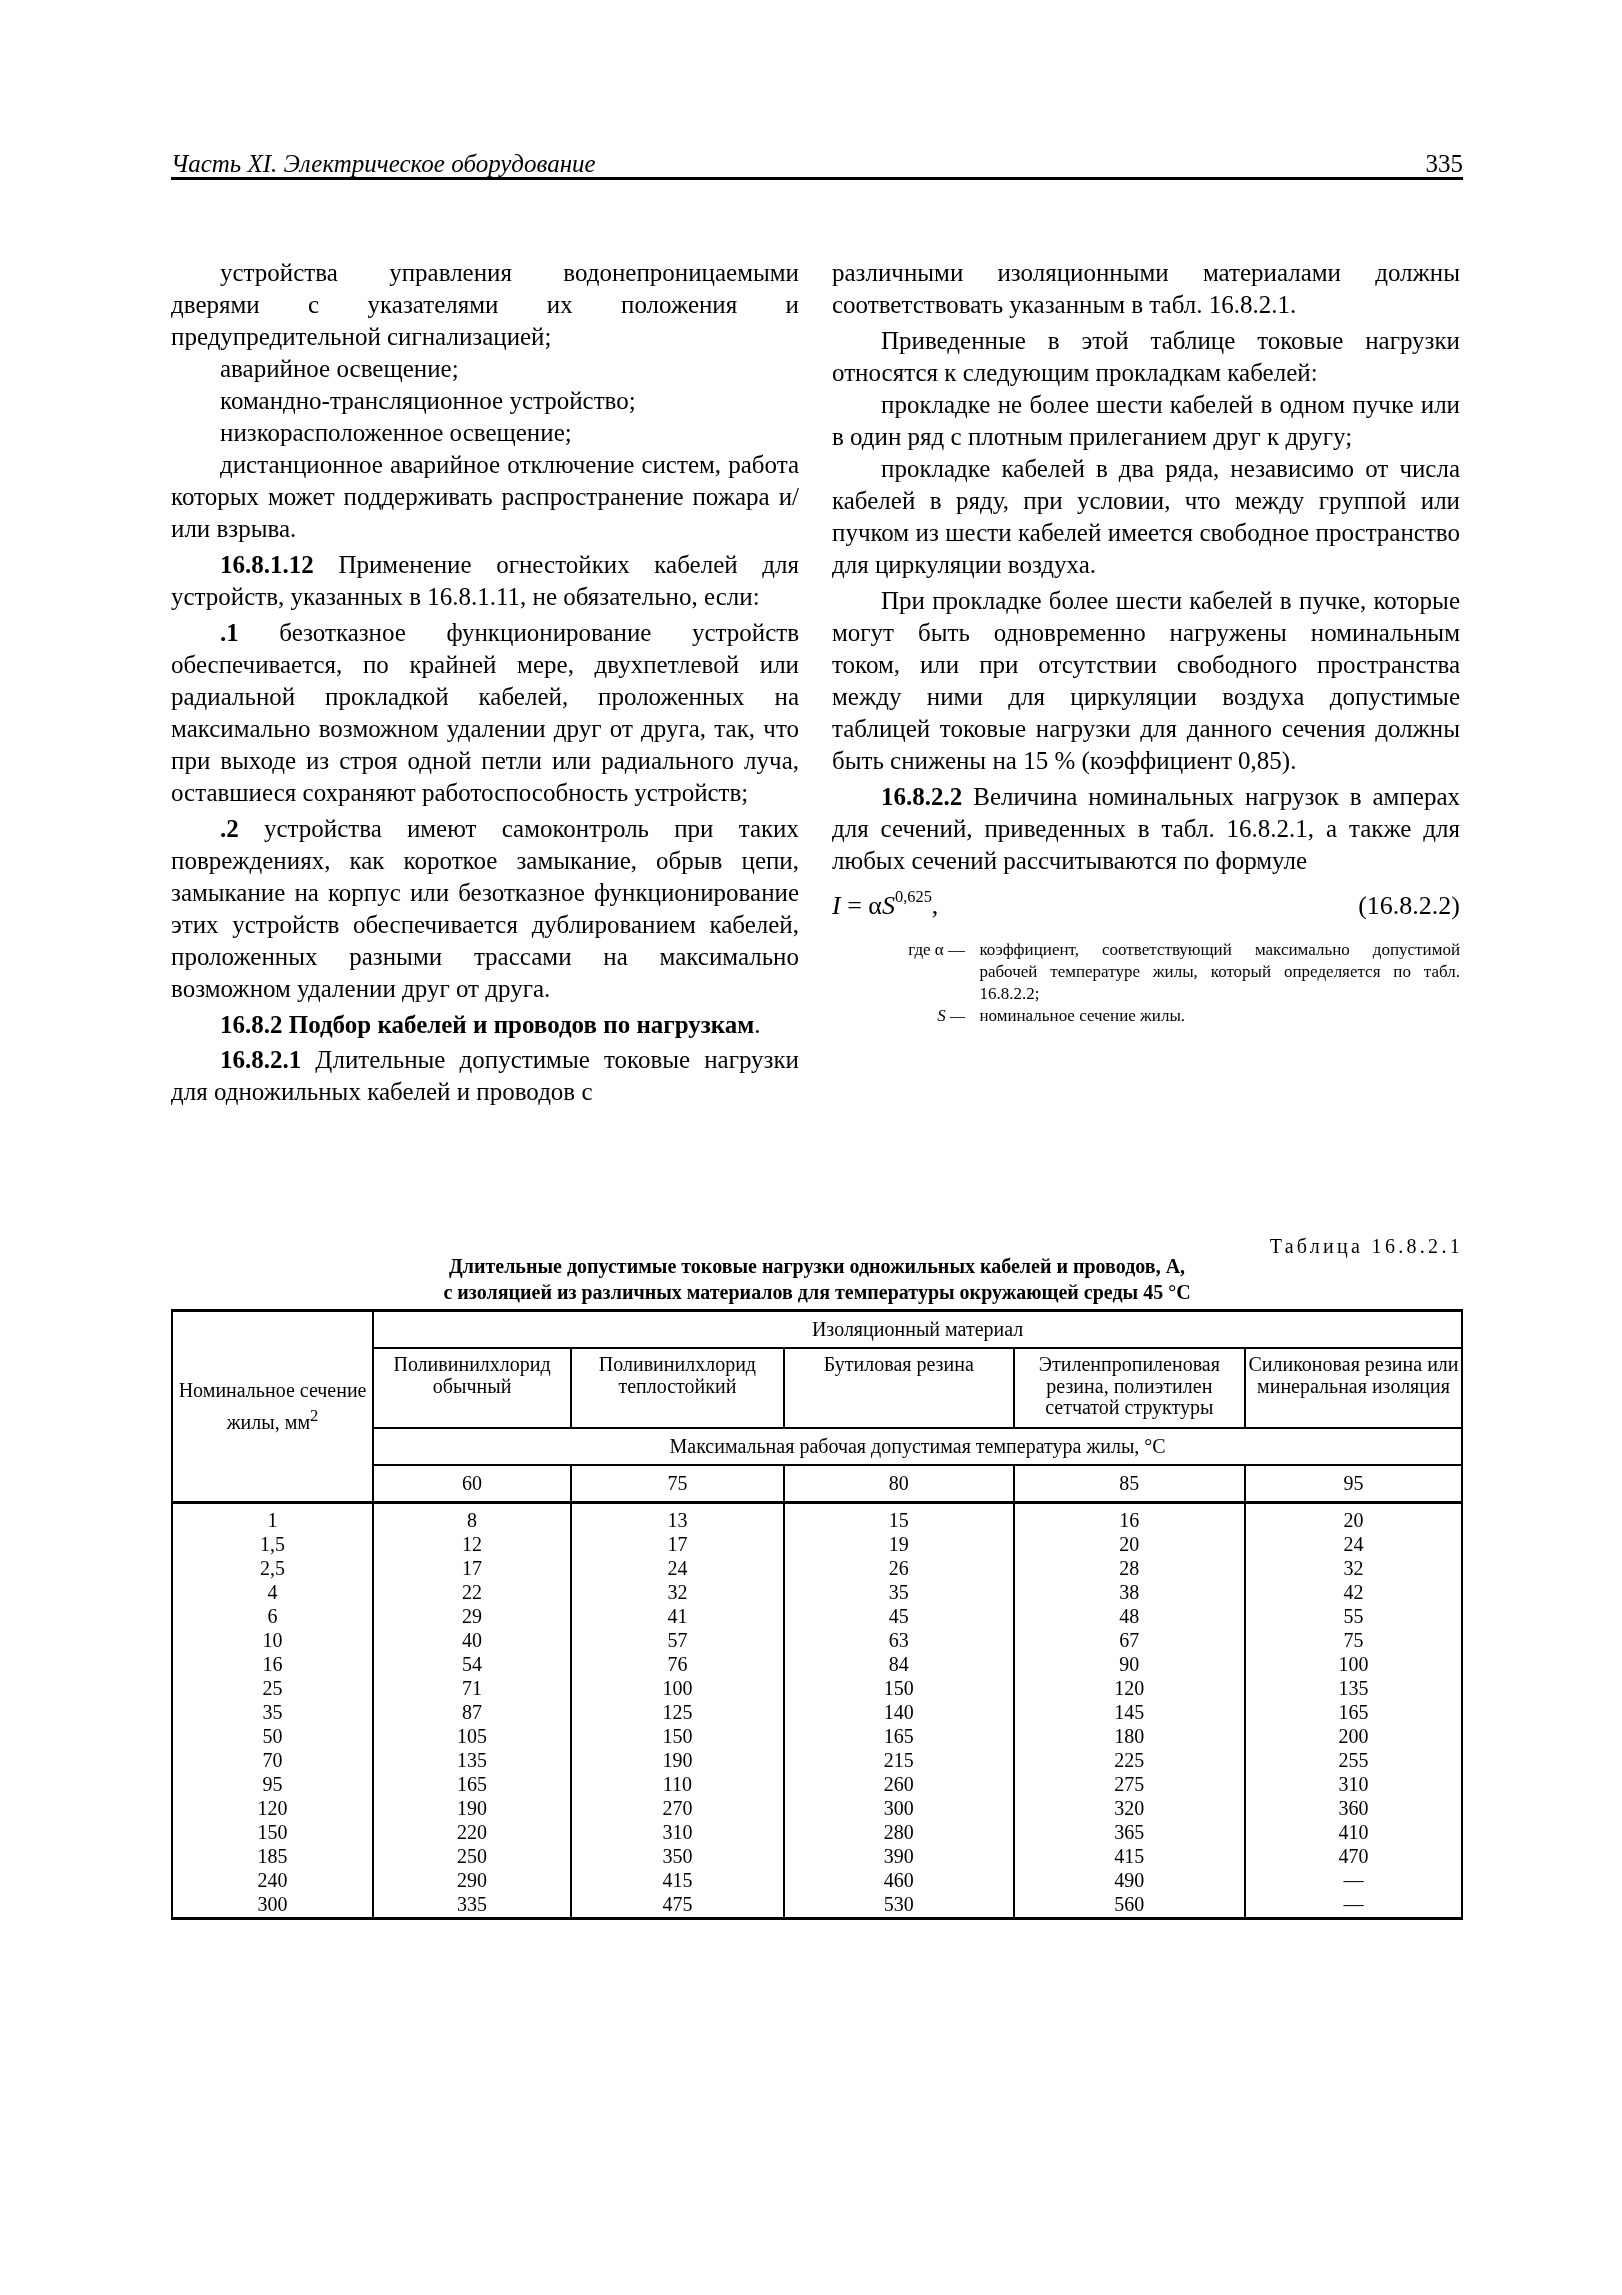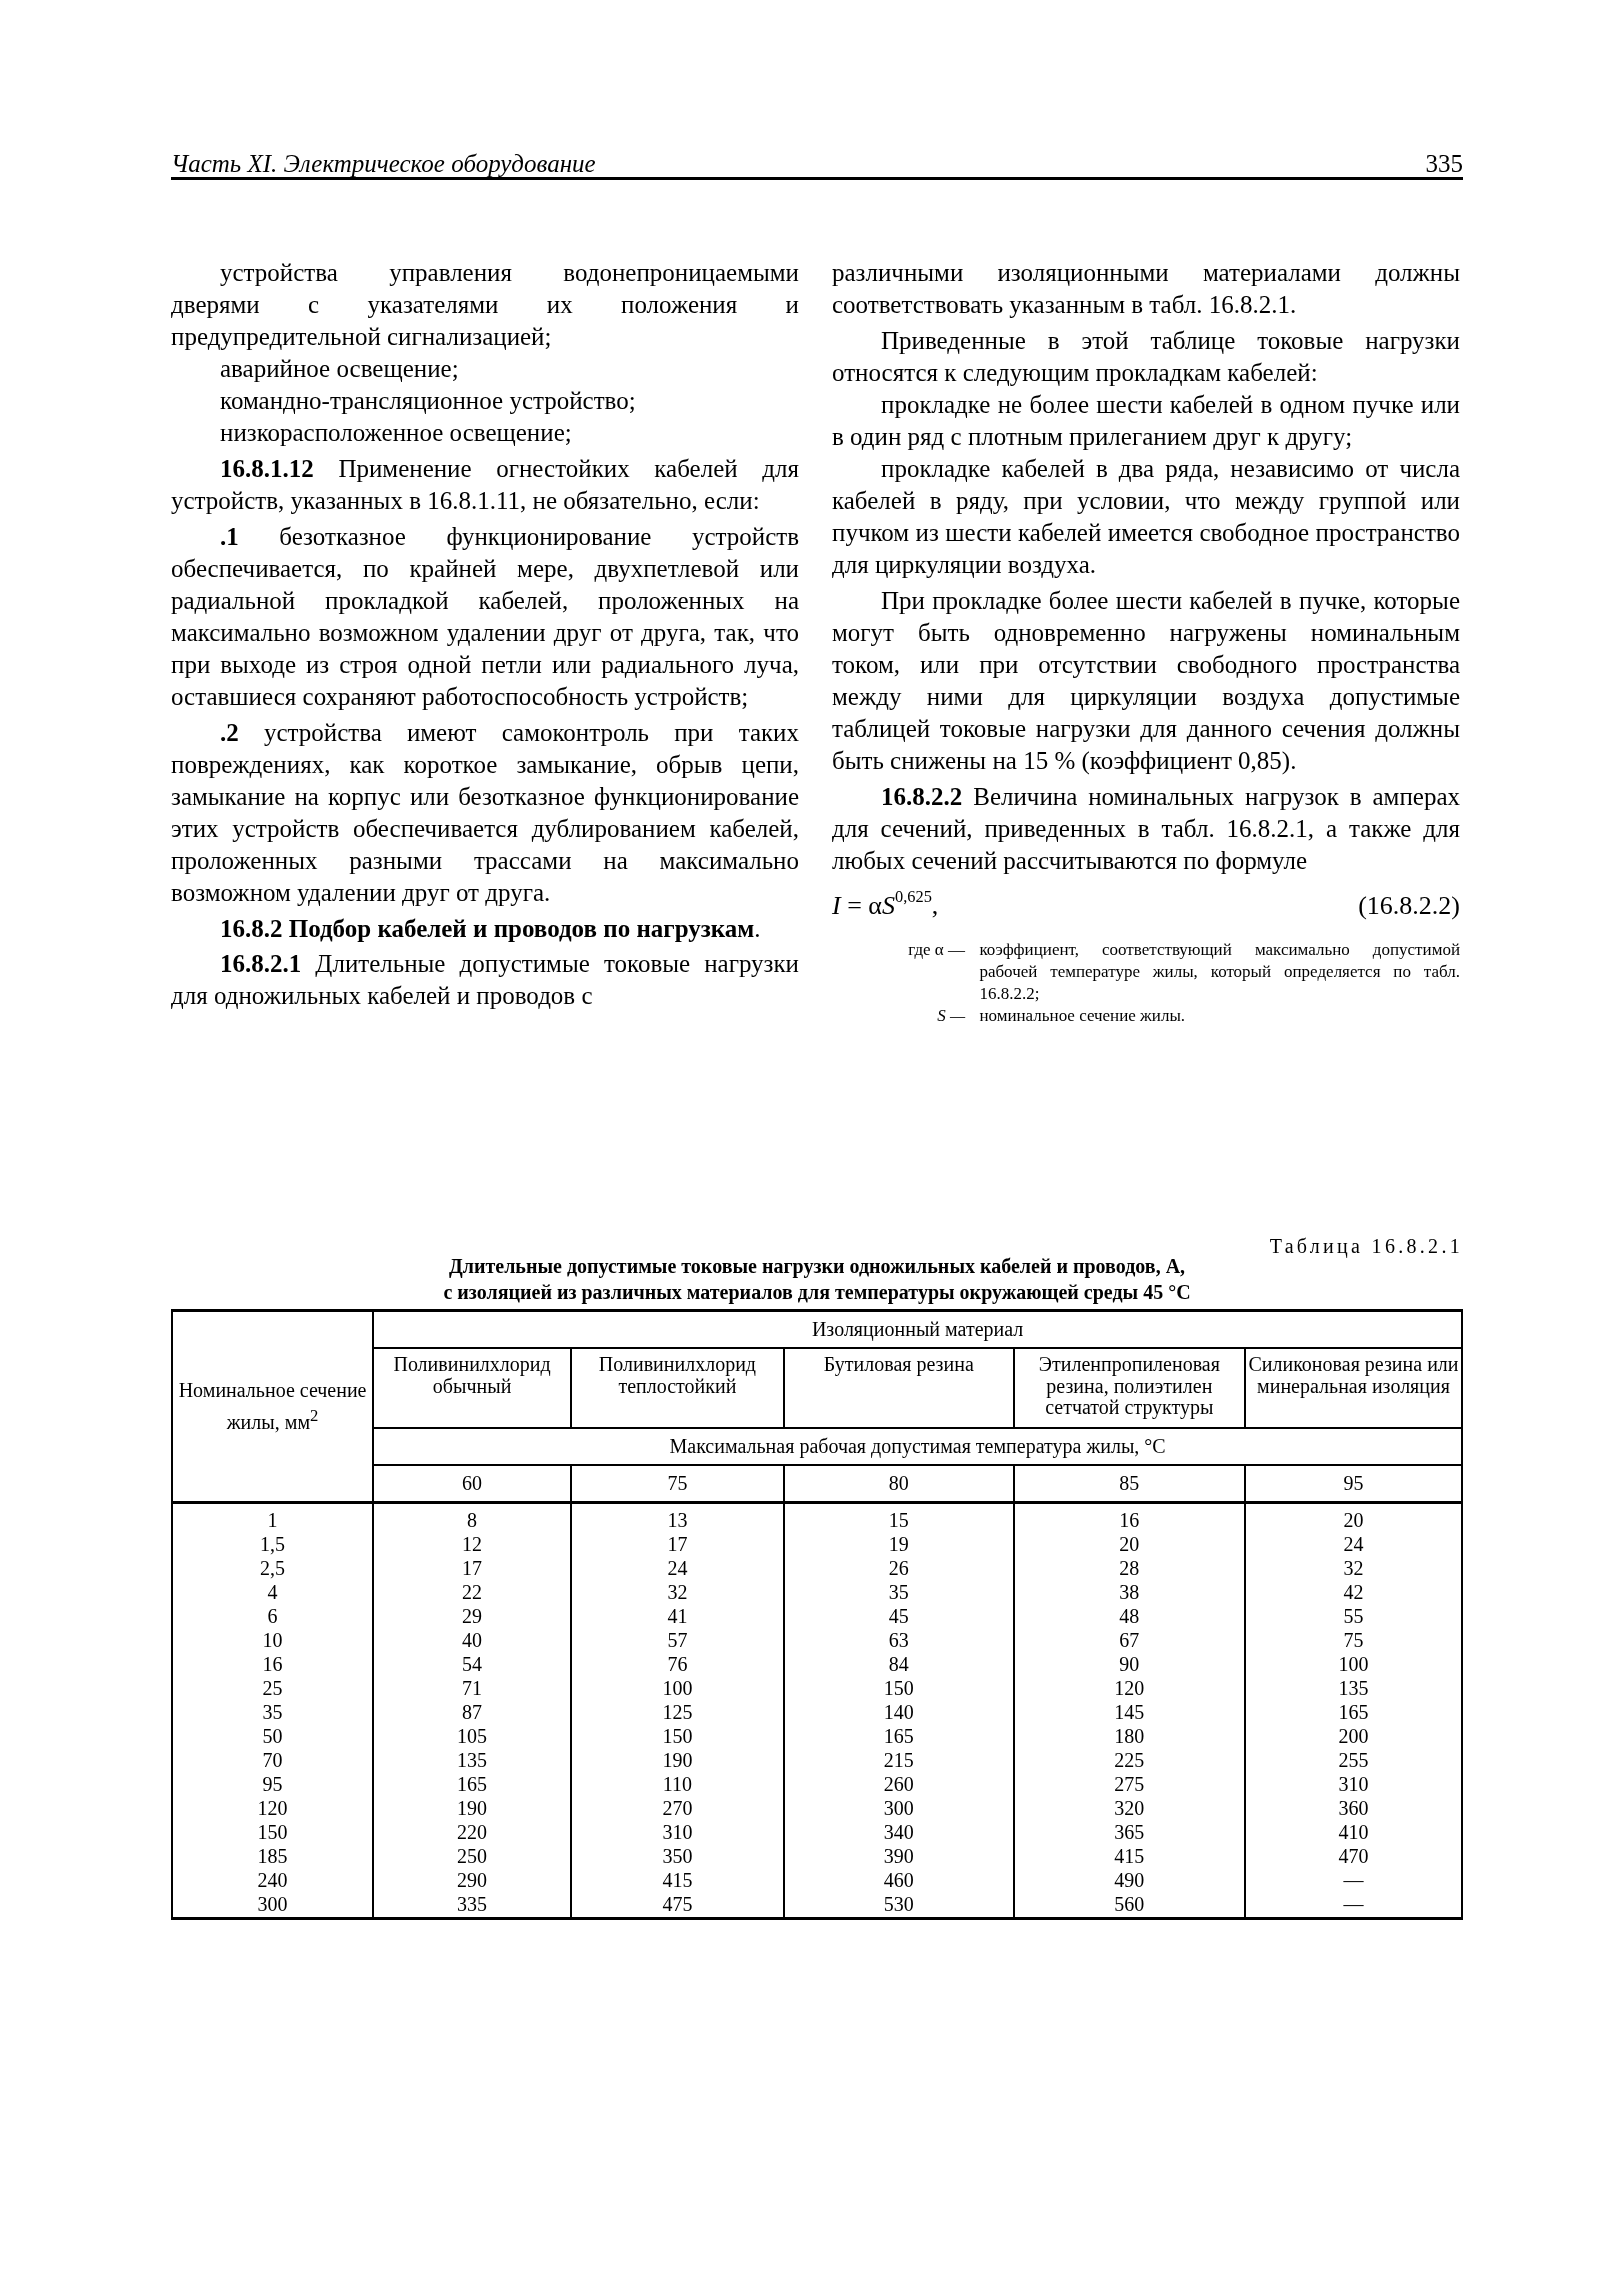--- a/index.html
+++ b/index.html
@@ -58,20 +58,21 @@
   <span class="title">Часть XI. Электрическое оборудование</span>
   <span class="pageno">335</span>
 </div>
 <div class="header-rule"></div>
 
 <div class="col left">
   <p>устройства управления водонепроницаемыми дверями с указателями их положения и предупредительной сигнализацией;</p>
   <p>аварийное освещение;</p>
   <p>командно-трансляционное устройство;</p>
   <p>низкорасположенное освещение;</p>
+  <p>дистанционное аварийное отключение систем, работа которых может поддерживать распространение пожара и/или взрыва.</p>
   <p class="gap"><span class="b">16.8.1.12</span><span> Применение огнестойких кабелей для устройств, указанных в 16.8.1.11, не обязательно, если:</span></p>
   <p class="gap"><span class="b">.1</span><span> безотказное функционирование устройств обеспечивается, по крайней мере, двухпетлевой или радиальной прокладкой кабелей, проложенных на максимально возможном удалении друг от друга, так, что при выходе из строя одной петли или радиального луча, оставшиеся сохраняют работоспособность устройств;</span></p>
   <p class="gap"><span class="b">.2</span><span> устройства имеют самоконтроль при таких повреждениях, как короткое замыкание, обрыв цепи, замыкание на корпус или безотказное функционирование этих устройств обеспечивается дублированием кабелей, проложенных разными трассами на максимально возможном удалении друг от друга.</span></p>
   <p class="gap"><span class="b">16.8.2 Подбор кабелей и проводов по нагрузкам</span><span>.</span></p>
   <p class="gap"><span class="b">16.8.2.1</span><span> Длительные допустимые токовые нагрузки для одножильных кабелей и проводов с</span></p>
 </div>
 
 <div class="col right">
   <p class="noind">различными изоляционными материалами должны соответствовать указанным в табл. 16.8.2.1.</p>
   <p class="gap">Приведенные в этой таблице токовые нагрузки относятся к следующим прокладкам кабелей:</p>
@@ -227,21 +228,21 @@
         <td>190</td>
         <td>270</td>
         <td>300</td>
         <td>320</td>
         <td>360</td>
       </tr>
       <tr>
         <td>150</td>
         <td>220</td>
         <td>310</td>
-        <td>340</td>
+        <td>280</td>
         <td>365</td>
         <td>410</td>
       </tr>
       <tr>
         <td>185</td>
         <td>250</td>
         <td>350</td>
         <td>390</td>
         <td>415</td>
         <td>470</td>

